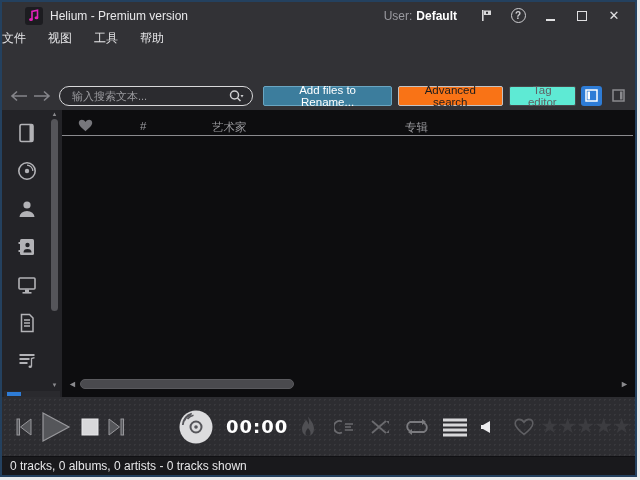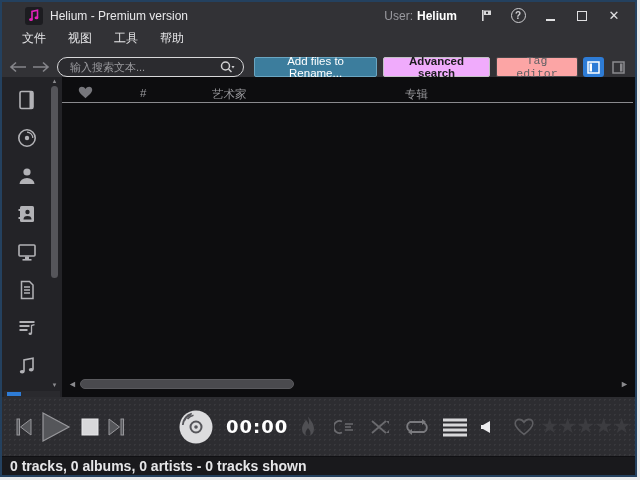--- a/index.html
+++ b/index.html
@@ -14,34 +14,34 @@
   .titlebar .spacer { flex:1; }
   .user-label { color:#9a9aa0; font-size:12px; }
   .user-value { color:#ffffff; font-size:12px; font-weight:bold; margin-left:4px; }
   .tb-icon { width:26px; height:20px; display:flex; align-items:center; justify-content:center; margin-left:6px; color:#d8d8da; }
   .help-circle { width:15px; height:15px; border:1.5px solid #cfcfd2; border-radius:50%; font-size:10px; color:#cfcfd2; display:flex; align-items:center; justify-content:center; font-weight:bold; }
   .min-bar { width:9px; height:2px; background:#e0e0e2; margin-top:8px; }
   .max-box { width:10px; height:10px; border:1.5px solid #e0e0e2; }
   .close-x { font-size:13px; color:#e0e0e2; line-height:1; }
 
   
-  .menubar { height:19px; background:#323236; display:flex; align-items:center; padding-left:20px; gap:22px; flex:0 0 auto; }
+  .menubar { height:19px; background:#323236; display:flex; align-items:center; padding-left:0; gap:22px; flex:0 0 auto; }
   .menu-item { color:#e4e4e6; font-size:12px; cursor:default; }
 
   
-  .toolbar { height:29px; background:#323236; display:flex; align-items:flex-end; padding:0 6px; flex:0 0 auto; }
+  .toolbar { height:29px; background:#323236; display:flex; align-items:center; padding:0 6px; flex:0 0 auto;margin-top:33px; }
   .nav-arrow { width:22px; height:20px; display:flex; align-items:center; justify-content:center; margin-right:2px; }
   .search-pill { position:relative; width:198px; height:20px; border:1.5px solid #d8d8da; border-radius:11px; background:#2b2b2f; display:flex; align-items:center; padding:0 26px 0 12px; margin-left:4px; }
   .search-pill input { background:transparent; border:none; outline:none; color:#bdbdbf; font-size:11px; width:100%; font-family:inherit; }
   .search-pill input::placeholder { color:#9a9a9e; }
   .search-glass { position:absolute; right:7px; top:2px; }
   .tbtn { height:20px; font-size:11.5px; padding:0 8px; border-radius:2px; margin-left:6px; display:flex; align-items:center; cursor:default; font-family:inherit; }
   .tbtn.primary { background:#3c7d9d; border:1px solid #6aa6c2; color:#ffffff; margin-left:10px; }
-  .tbtn.secondary { background:#f0abfc; border:1px solid #c2c2c4; color:#1c1c1e;font-weight:bold; }
-  .tbtn.disabled { background:#fca5a5; border:1px solid #47474a; color:#606064;font-family:Liberation Mono, monospace; }
+  .tbtn.secondary { background:#f97316; border:1px solid #c2c2c4; color:#1c1c1e; }
+  .tbtn.disabled { background:#5eead4; border:1px solid #47474a; color:#606064; }
   .toolbar .spacer { flex:1; }
   .panel-toggle { width:22px; height:20px; border-radius:3px; display:flex; align-items:center; justify-content:center; margin-left:5px; }
   .panel-toggle.active { background:#2e7cd6; }
 
   
   .content { flex:1; display:flex; min-height:0; background:#0d0d0f; }
   .sidebar { width:60px; background:#232327; position:relative; flex:0 0 auto; }
   .side-icons { position:absolute; left:0; top:0; bottom:7px; width:48px; overflow:hidden; }
   .side-item { position:absolute; left:12px; width:26px; height:26px; display:flex; align-items:center; justify-content:center; }
   .v-scroll { position:absolute; right:3px; top:1px; bottom:9px; width:9px; }
@@ -69,39 +69,39 @@
     display:flex; align-items:center; padding:16px 8px; position:relative; }
   .pb { display:flex; align-items:center; justify-content:center; }
   .time { color:#ffffff; font-size:18px; font-weight:bold; letter-spacing:1px; margin:0 10px 0 12px; font-family:"DejaVu Sans",sans-serif; }
   .vol-track { width:62px; height:5px; border-radius:3px; background:#8e8e92; margin-left:6px; overflow:hidden; }
   .vol-fill { height:100%; background:#e01fc3; border-radius:3px; }
   .stars { display:flex; margin-left:6px; }
   .star { color:#3c3c40; font-size:21px; line-height:21px; width:18px; text-align:center; font-family:"DejaVu Sans",sans-serif; }
 
   
   .statusbar { height:19px; background:#19191c; border-top:1px solid #101013; display:flex; align-items:center; padding-left:8px; flex:0 0 auto; }
-  .status-text { color:#e6e6e8; font-size:14px;font-weight:bold; }
+  .status-text { color:#e6e6e8; font-size:12px; }
 </style>
 </head>
 <body>
 
 <div class="window">
 
   <div class="titlebar">
     <span class="appicon">
       <svg width="12" height="13" viewBox="0 0 12 13">
         <path d="M4 10.2 V2.5 L9.5 1.2 V8.6" stroke="#e322b9" stroke-width="1.6" fill="none"></path>
         <ellipse cx="3" cy="10.4" rx="1.9" ry="1.5" fill="#e322b9"></ellipse>
         <ellipse cx="8.5" cy="8.8" rx="1.9" ry="1.5" fill="#e322b9"></ellipse>
       </svg>
     </span>
     <span class="title-text">Helium - Premium version</span>
     <span class="spacer"></span>
     <span class="user-label">User:</span>
-    <span class="user-value">Helium</span>
+    <span class="user-value">Default</span>
     <span class="tb-icon" style="margin-left:16px;">
       <svg width="13" height="13" viewBox="0 0 13 13">
         <rect x="2" y="1" width="1.6" height="11" fill="#d8d8da"></rect>
         <path d="M4 1.5 h7 v4.5 h-7 z" fill="#d8d8da"></path>
         <rect x="6" y="2.8" width="2" height="2" fill="#323236"></rect>
       </svg>
     </span>
     <span class="tb-icon">
       <span class="help-circle">?</span>
     </span>

